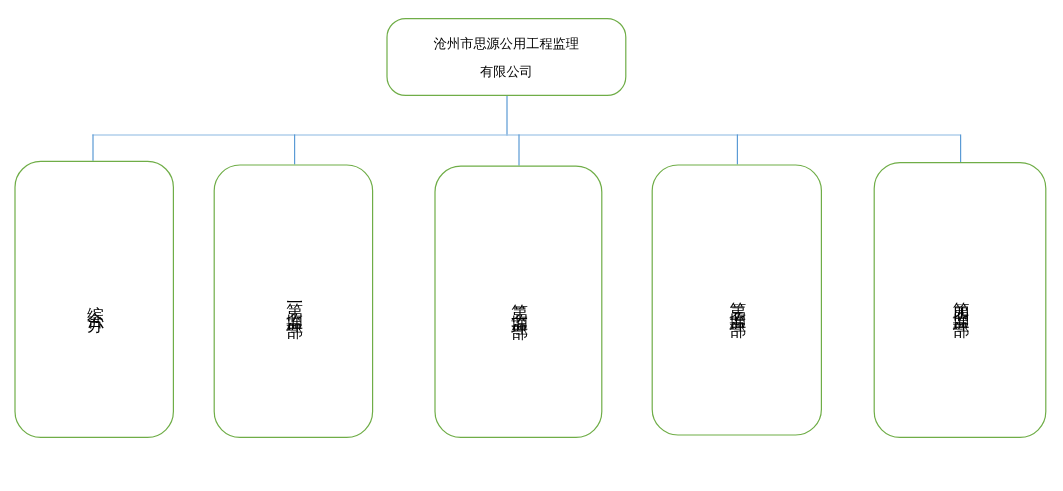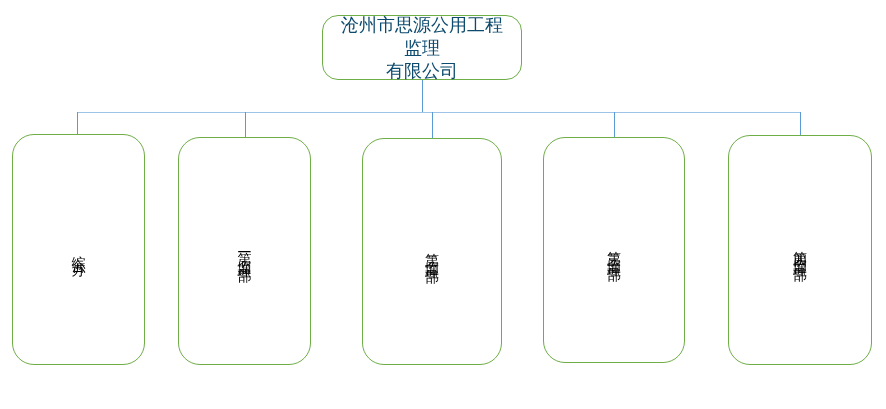--- a/index.html
+++ b/index.html
@@ -28,23 +28,23 @@
     border-radius: 22px;
     display: flex;
     align-items: center;
     justify-content: center;
   }
   .node.root {
     border-radius: 16px;
   }
 
   .root-label {
-    font-size: 18px;
+    font-size: 11px;
     line-height: 23px;
-    color: #0c4a6e;
+    color: #000000;
     text-align: center;
     letter-spacing: 0px;
     white-space: pre-line;
     padding: 0 10px;
   }
 
   .vertical-label {
     font-size: 14px;
     line-height: 21px;
     color: #000000;

